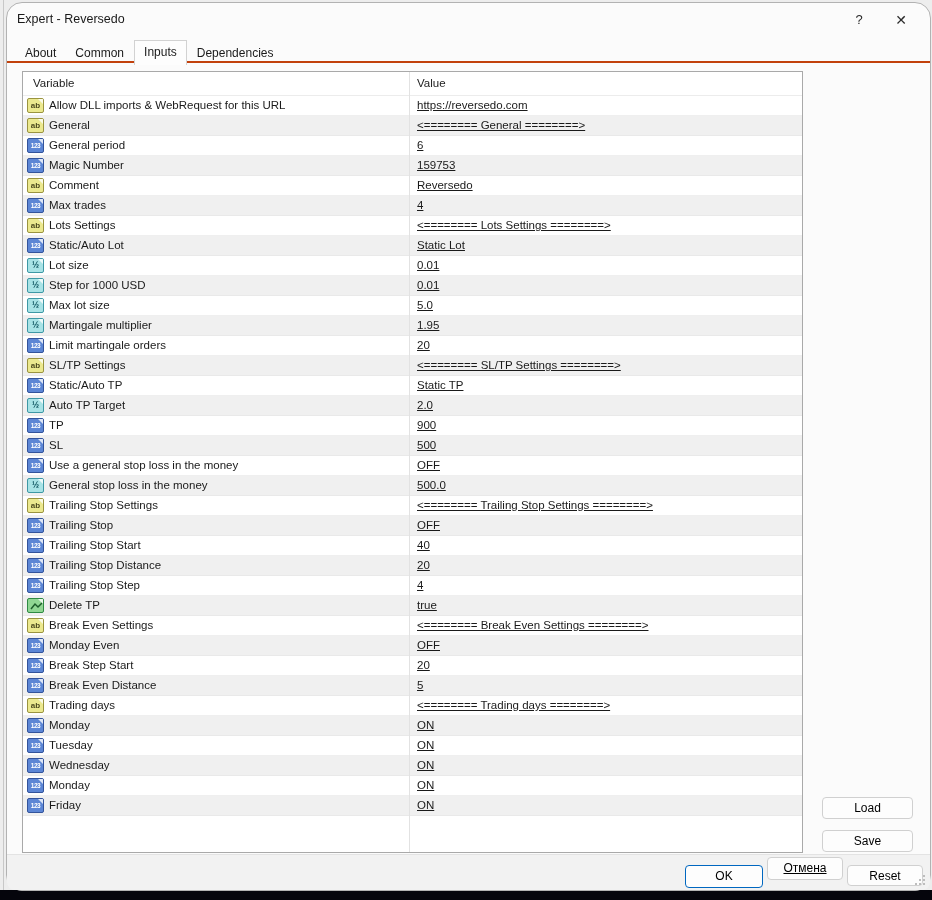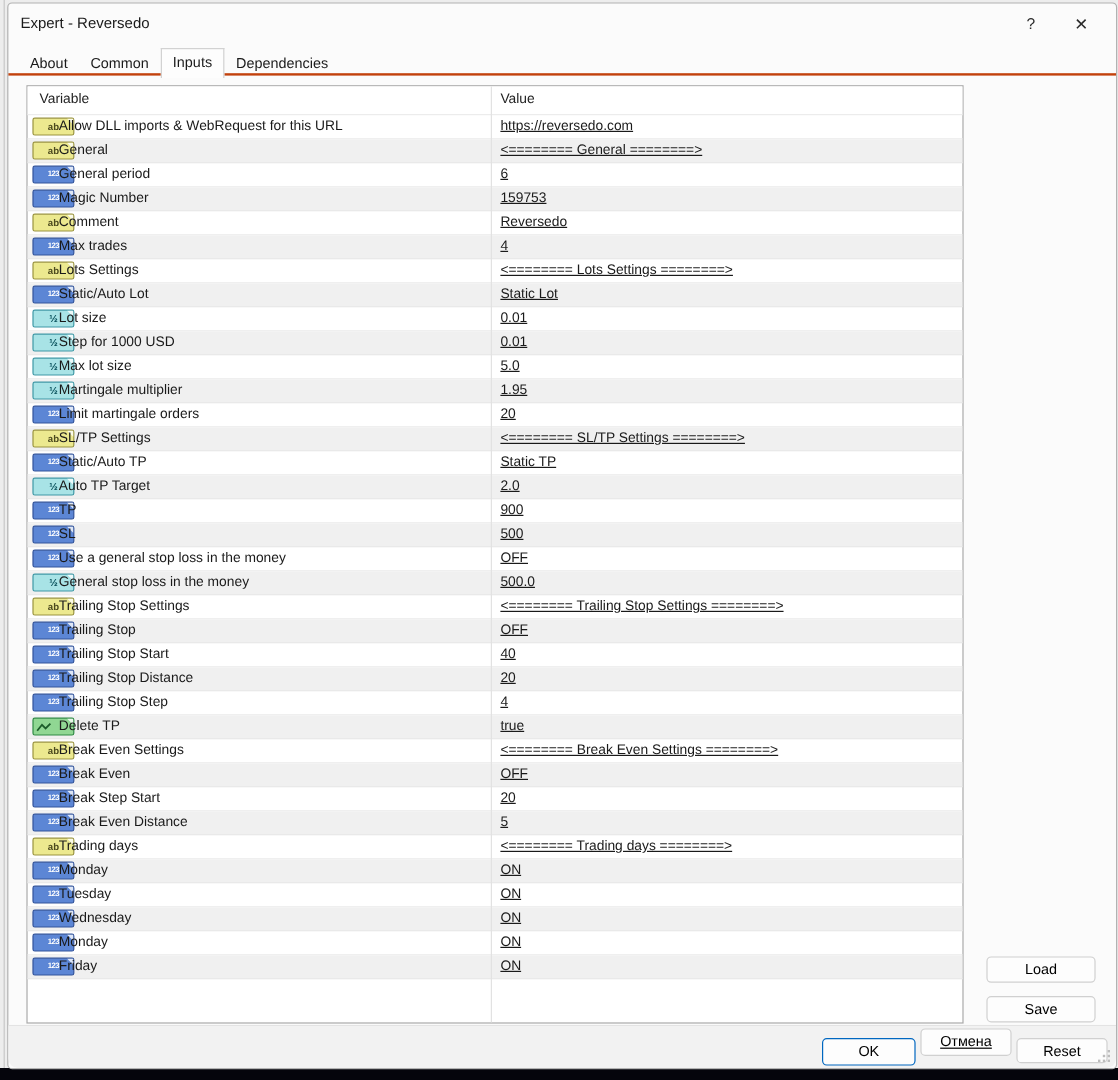--- a/index.html
+++ b/index.html
@@ -8,21 +8,21 @@
     background:#ededed;
     font-family:"Liberation Sans","DejaVu Sans",sans-serif;
     color:#1a1a1a;
     position:relative;
   }
   .desk-bottom { position:absolute; left:0; bottom:0; width:100%; height:10px; background:#05050c; }
   .desk-left-line { position:absolute; left:3px; top:0; width:1px; height:100%; background:#c8c8c8; }
 
   .dialog {
     position:absolute; left:6px; top:2px; width:925px; height:889px;
-    background:#fbfbfb; border:1px solid #b2b2b2; border-radius:4px;
+    background:#fbfbfb; border:1px solid #b2b2b2; border-radius:16px;
   }
 
   
   .titlebar { position:absolute; left:0; top:0; right:0; height:36px; }
   .title { position:absolute; left:10px; top:9px; font-size:12.5px; color:#191919; }
   .cap-btn { position:absolute; top:6px; width:30px; height:22px; text-align:center;
              line-height:22px; font-size:13px; color:#2b2b2b; cursor:default; border-radius:4px; }
   .cap-help { right:56px; }
   .cap-close { right:14px; font-size:14px; }
 
@@ -43,21 +43,21 @@
   .th-var { left:10px; }
   .th-val { left:394px; }
   .colsep { position:absolute; left:386px; top:0; bottom:0; width:1px; background:#e2e2e2; }
   .rows { position:absolute; left:0; top:24px; right:0; }
   .row { position:relative; height:20px; border-bottom:1px solid #efefef; }
   .row.stripe { background:#f0f0f0; border-bottom-color:#e9e9e9; }
   .row .var { position:absolute; left:26px; top:0; line-height:19px; font-size:11.5px; white-space:nowrap; }
   .row .val { position:absolute; left:394px; top:0; line-height:19px; font-size:11.5px; white-space:nowrap;text-decoration:underline; }
 
   
-  .ticon { position:absolute; left:4px; top:2px; width:35px; height:15px;
+  .ticon { position:absolute; left:4px; top:2px; width:17px; height:15px;
            border-radius:2px; font-weight:bold; text-align:center; }
   .ticon::before { content:""; position:absolute; top:0; right:0;
                    border-style:solid; border-width:0 5px 5px 0;
                    border-color:rgba(255,255,255,.8) transparent transparent rgba(255,255,255,.8);
                    border-right-color:rgba(255,255,255,.8); }
   .i-ab  { background:#ece98f; border:1px solid #9a9440; color:#4c4a1e; font-size:8px;  line-height:13px; }
   .i-123 { background:#5c86d5; border:1px solid #33549b; color:#ffffff; font-size:6.5px; line-height:13px; letter-spacing:-0.5px; }
   .i-dbl { background:#a8e3e6; border:1px solid #3e98a5; color:#074f5a; font-size:8.5px; line-height:13px; }
   .i-bool{ background:#90d793; border:1px solid #2f8a44; }
   .i-bool svg { position:absolute; left:0; top:0; }
@@ -238,21 +238,21 @@
           <span class="var">Delete TP</span>
           <span class="val">true</span>
         </div>
         <div class="row">
           <span class="ticon i-ab">ab</span>
           <span class="var">Break Even Settings</span>
           <span class="val">&lt;======== Break Even Settings ========&gt;</span>
         </div>
         <div class="row stripe">
           <span class="ticon i-123">123</span>
-          <span class="var">Break Even</span>
+          <span class="var">Monday Even</span>
           <span class="val">OFF</span>
         </div>
         <div class="row">
           <span class="ticon i-123">123</span>
           <span class="var">Break Step Start</span>
           <span class="val">20</span>
         </div>
         <div class="row stripe">
           <span class="ticon i-123">123</span>
           <span class="var">Break Even Distance</span>

